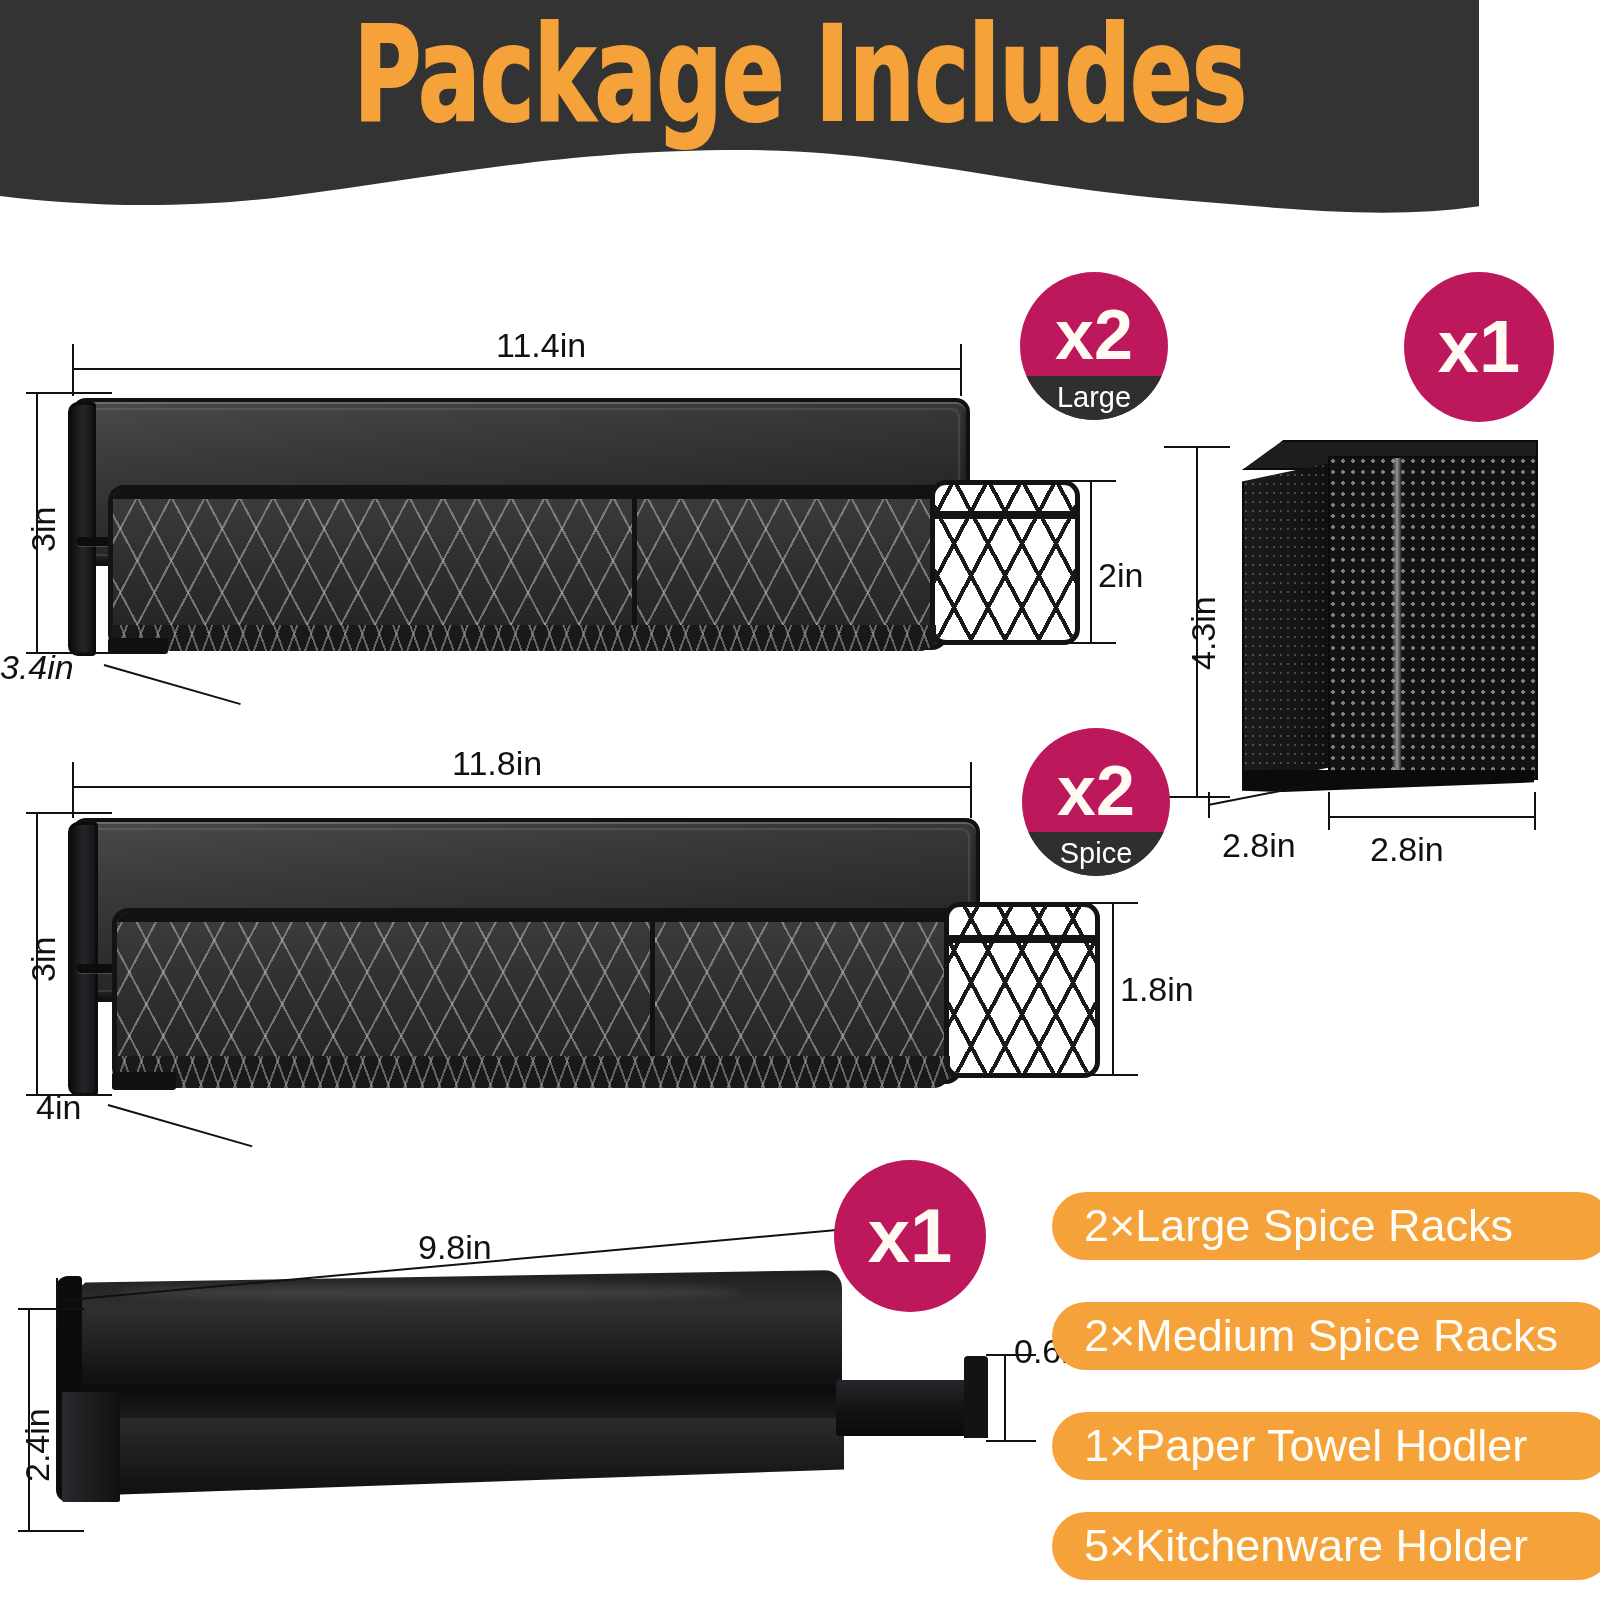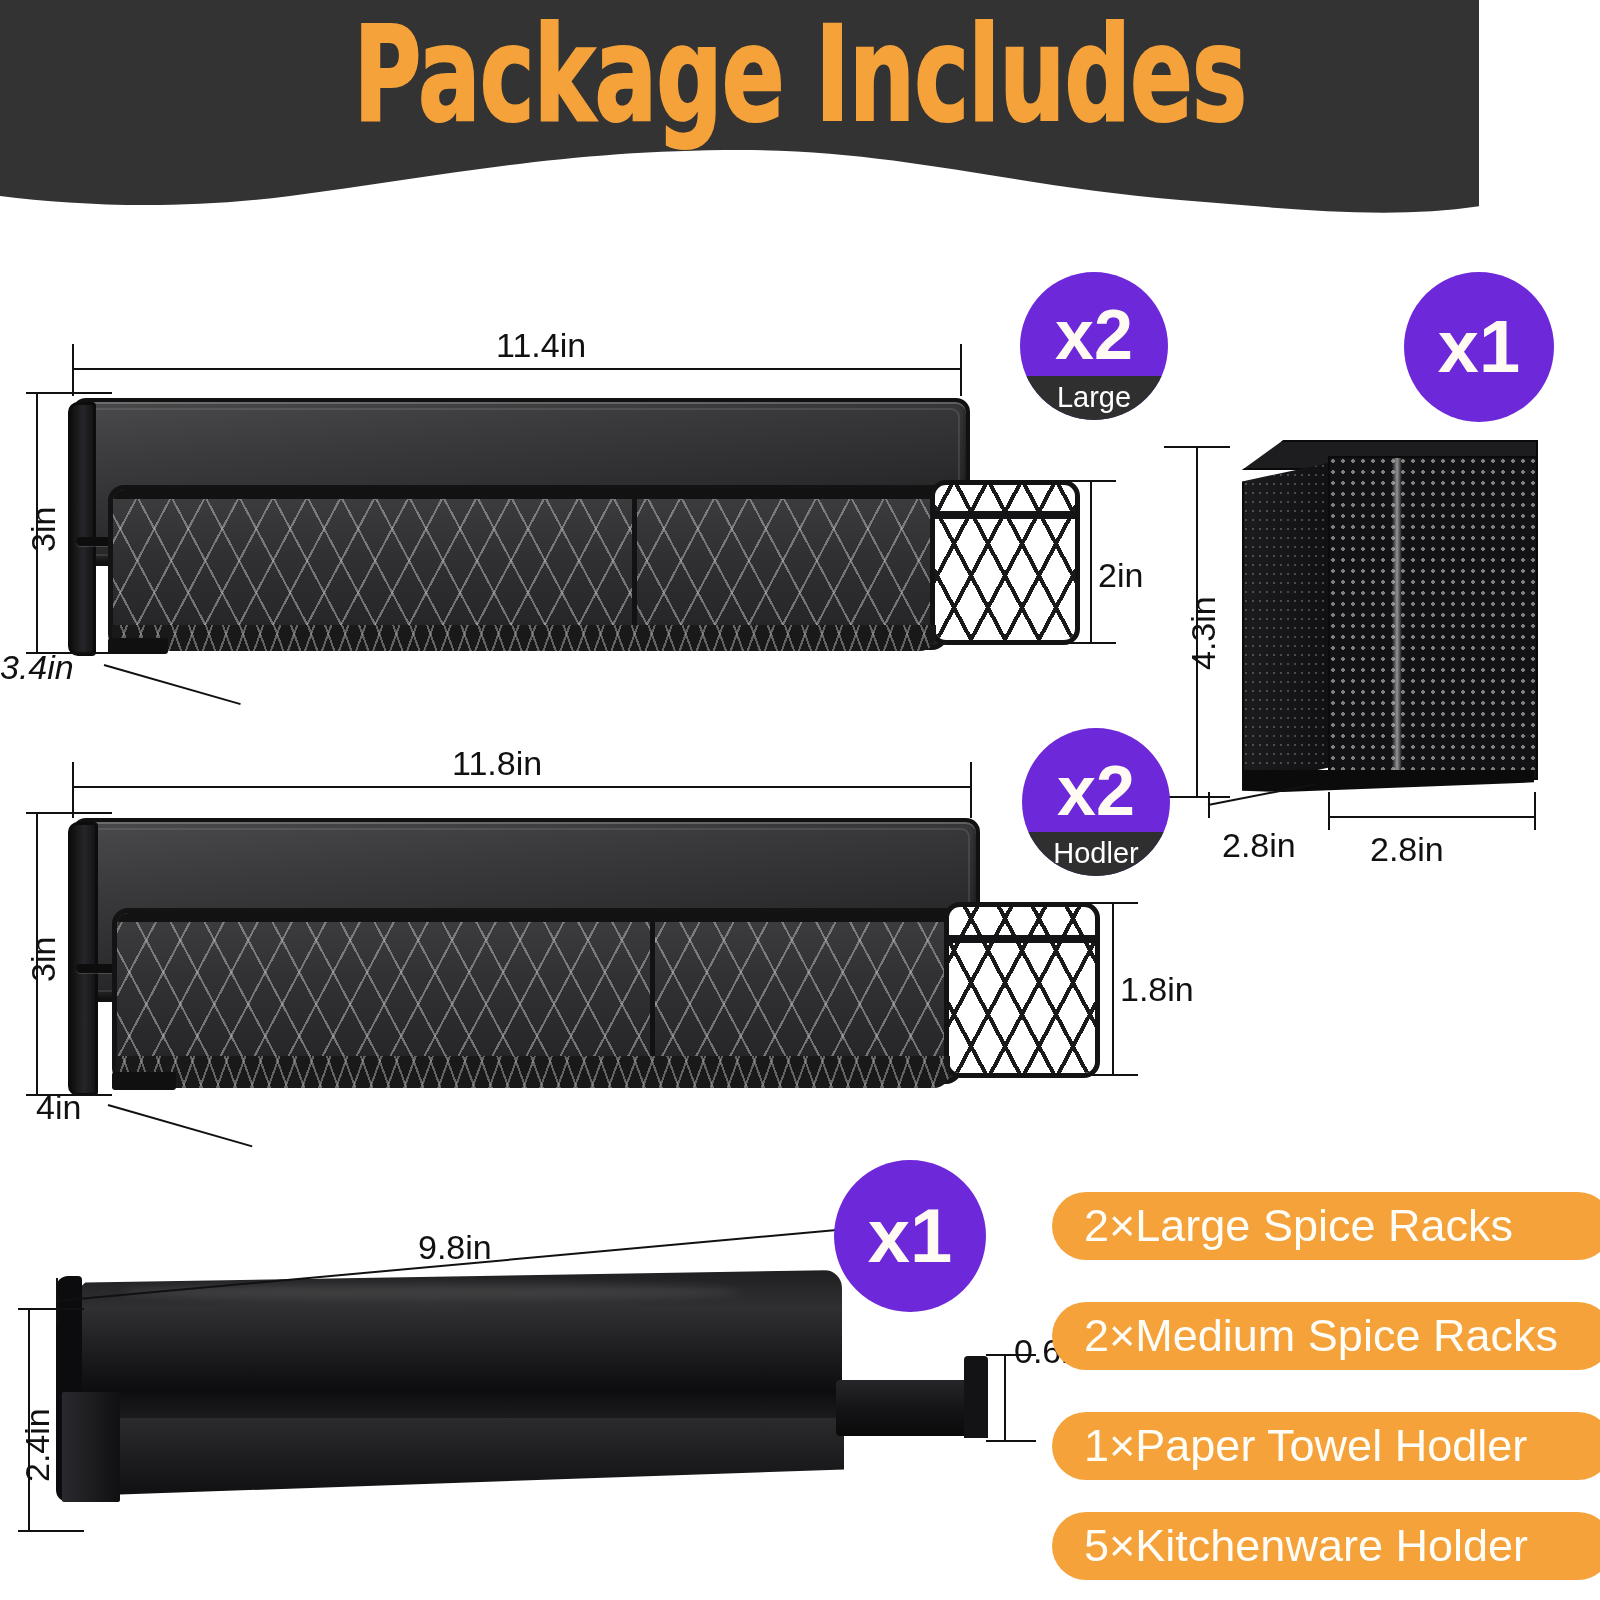--- a/index.html
+++ b/index.html
@@ -26,21 +26,21 @@
     letter-spacing:-1px;
     transform:scaleX(0.78);
     transform-origin:center top;
     white-space:nowrap;
     -webkit-text-stroke:2px #F5A23A;
   }
 
   
   .badge-circle{
     position:absolute;border-radius:50%;overflow:hidden;
-    background:#6d28d9;
+    background:#be185d;
     display:flex;align-items:center;justify-content:center;
   }
   .badge-mult{
     color:#fffaf2;font-weight:bold;
     font-family:"Liberation Sans",sans-serif;
     line-height:1;
     position:relative;z-index:2;
   }
   .badge-band{
     position:absolute;left:0;right:0;bottom:0;
@@ -334,21 +334,21 @@
 
   <div class="dim-line-v" style="left:1112px;top:182px;height:172px;"></div>
   <div class="dim-tick-h" style="left:1082px;top:182px;width:56px;"></div>
   <div class="dim-tick-h" style="left:1082px;top:354px;width:56px;"></div>
 </div>
 <div class="dim-label" style="position:absolute;left:1120px;top:970px;">1.8in</div>
 
 <div class="badge-circle" style="left:1022px;top:728px;width:148px;height:148px;">
   <div class="badge-mult" style="font-size:70px;margin-bottom:22px;">x2</div>
   <div class="badge-band" style="height:44px;">
-    <span style="font-size:29px;">Hodler</span>
+    <span style="font-size:29px;">Spice</span>
   </div>
 </div>
 
 <div id="towel-holder" style="left:0px;top:1180px;width:1040px;height:400px;">
 
   <div class="th-body" style="left:62px;top:90px;width:780px;height:208px;
               clip-path:polygon(0% 16%, 3% 6%, 100% 0%, 100% 84%, 97% 96%, 0% 100%);"></div>
 
   <div class="th-lip" style="left:62px;top:238px;width:782px;height:78px;
               clip-path:polygon(0% 0%, 100% 0%, 100% 66%, 2% 100%);"></div>

